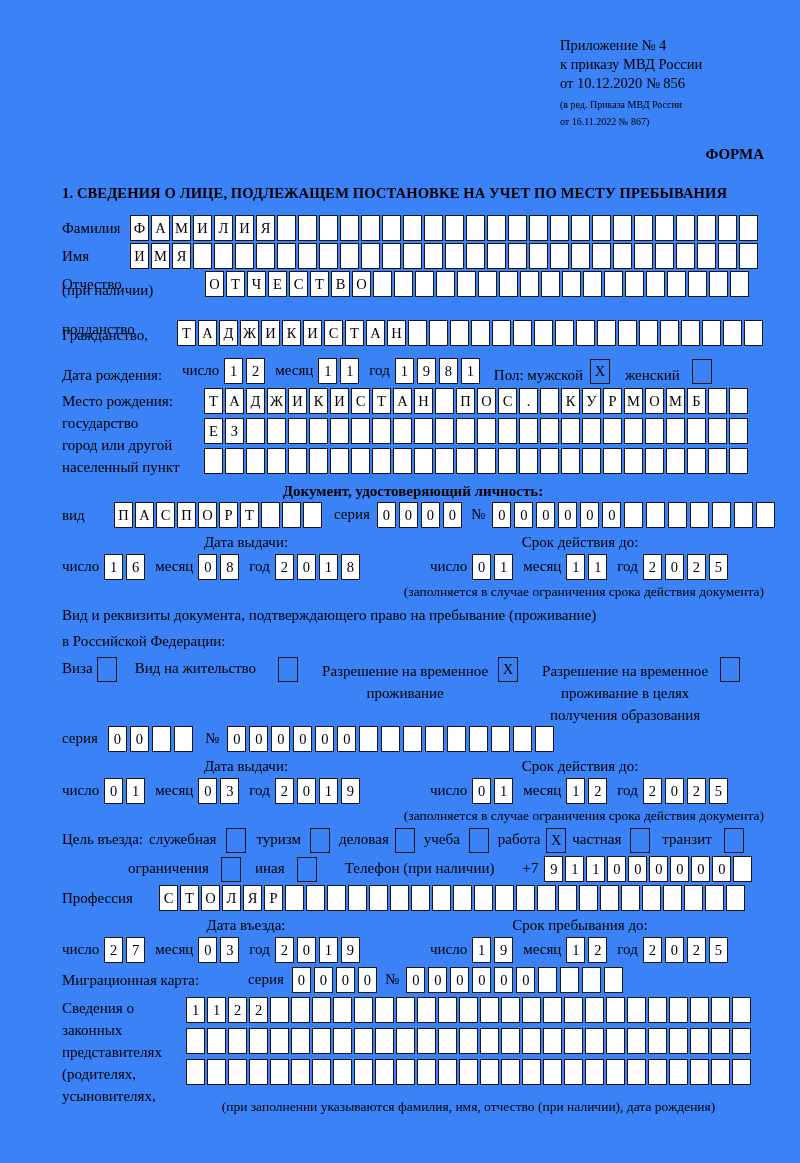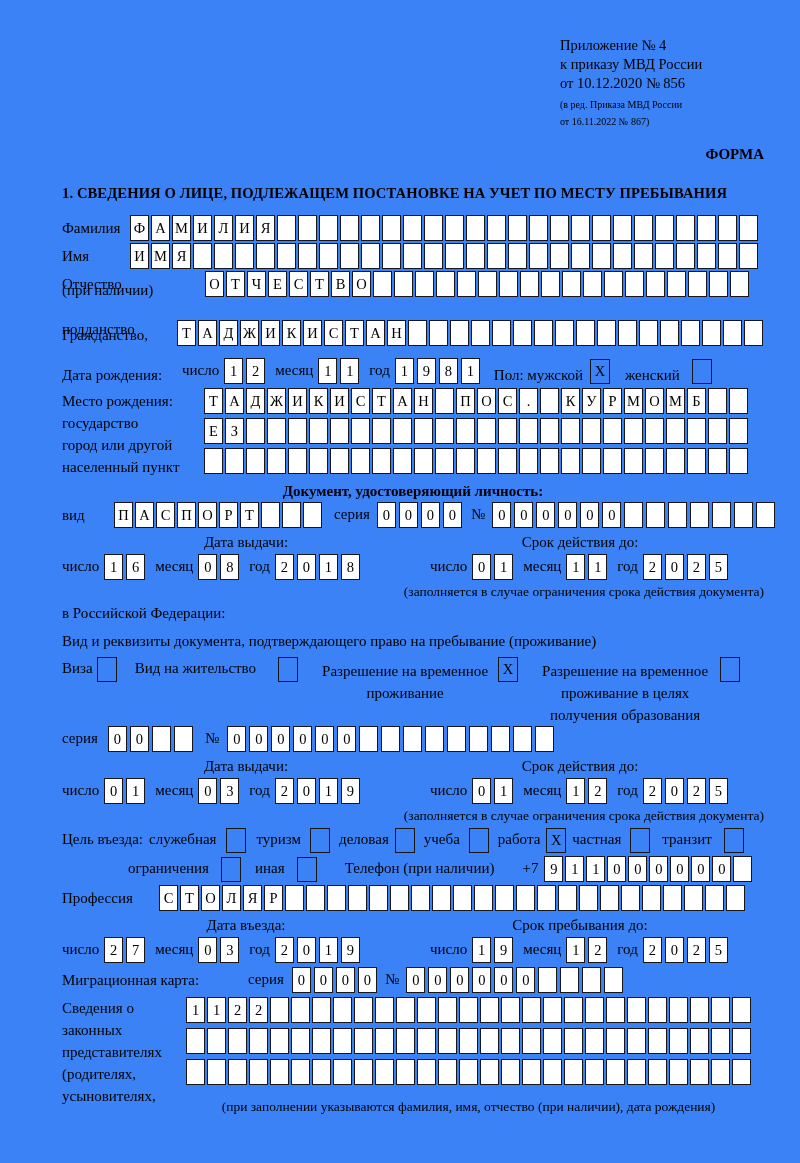--- a/index.html
+++ b/index.html
@@ -406,22 +406,22 @@
       <div class="cells dcells">
           <div class="cell">2</div>
           <div class="cell">0</div>
           <div class="cell">2</div>
           <div class="cell">5</div>
         </div>
     </div>
   </div>
   <div class="note-right">(заполняется в случае ограничения срока действия документа)</div>
 
+  <div class="intro" style="margin-top:2px;">Вид и реквизиты документа, подтверждающего право на пребывание (проживание)</div>
   <div class="intro" style="margin-top:0;">в Российской Федерации:</div>
-  <div class="intro" style="margin-top:2px;">Вид и реквизиты документа, подтверждающего право на пребывание (проживание)</div>
 
   <div class="row permits">
     <span class="plabel">Виза</span>
     <div class="checkbox" style="margin-left:4px;"></div>
     <span class="plabel" style="margin-left:18px;">Вид на жительство</span>
     <div class="checkbox" style="margin-left:22px;"></div>
     <div class="ptext" style="width:186px;margin-left:14px;">
       <div>Разрешение на временное</div>
       <div>проживание</div>
     </div>

